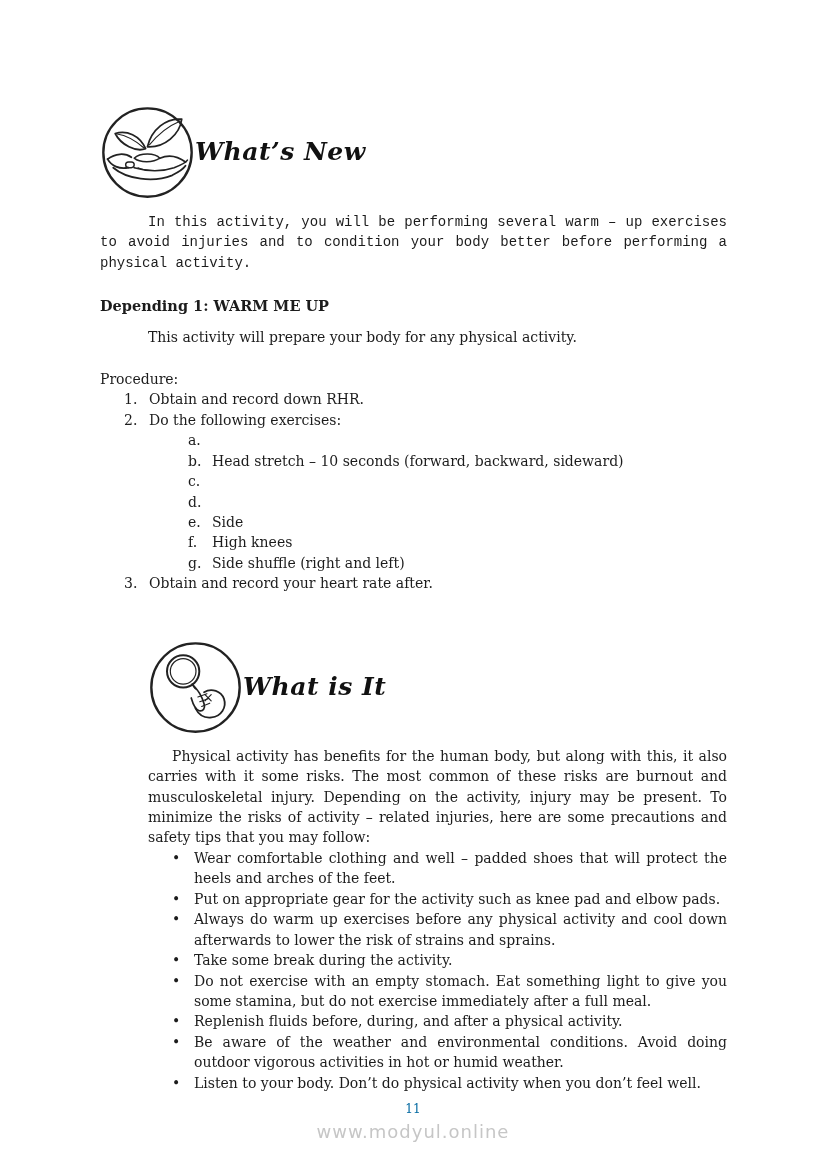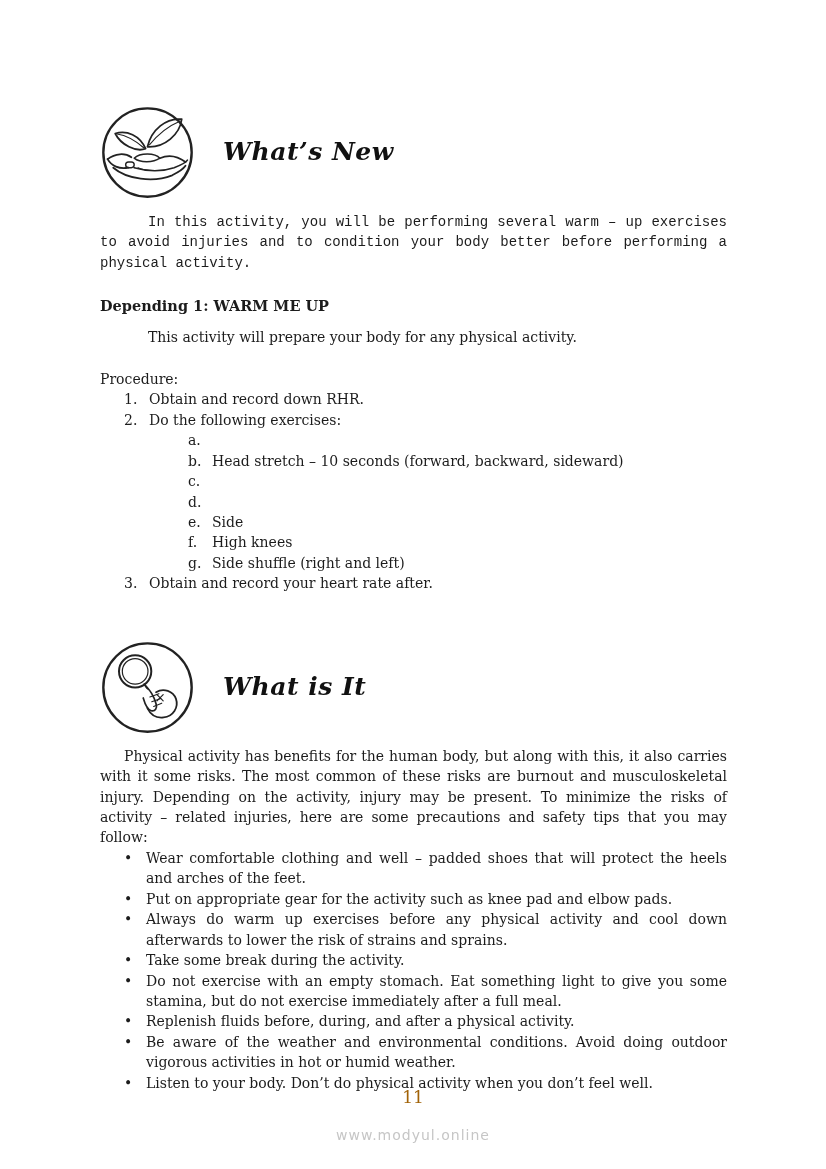--- a/index.html
+++ b/index.html
@@ -8,21 +8,21 @@
     width:826px;height:1169px;
     background:#ffffff;
     overflow:hidden;
     font-family:"DejaVu Serif","Liberation Serif",serif;
     font-size:14px;
     line-height:1.46;
     color:#1c1c1c;
     box-sizing:border-box;
     padding:104px 99px 0 100px;
   }
-  .section-head{display:flex;align-items:center;gap:28px;height:96px;}
+  .section-head{display:flex;align-items:center;height:96px;}
   .badge-icon{width:95px;height:95px;flex:0 0 95px;}
   .section-heading{
     margin:0;
     font-size:25px;
     font-weight:bold;
     font-style:italic;
     letter-spacing:0.5px;
     color:#111;
     font-family:"DejaVu Serif","Liberation Serif",serif;
   }
@@ -31,29 +31,29 @@
   .intro2{margin-top:10px;text-indent:24px;text-align:justify;}
   .activity-title{margin-top:22px;font-weight:bold;font-size:14.5px;}
   .activity-desc{margin-top:11px;text-indent:48px;}
   .procedure-label{margin-top:21px;}
   .step{display:flex;}
   .step .marker{flex:0 0 25px;margin-left:24px;}
   .step .txt{flex:1;}
   .exercise{display:flex;}
   .exercise .marker{flex:0 0 24px;margin-left:88px;}
   .exercise .txt{flex:1;}
-  .section-2{margin-top:46px;}
+  .section-2{margin-top:46px;margin-left:48px;}
   .tip{display:flex;}
   .tip .marker{flex:0 0 22px;margin-left:24px;}
   .tip .txt{flex:1;text-align:justify;}
   .footer{position:absolute;left:0;right:0;bottom:24px;text-align:center;}
-  .page-number{font-size:17px;color:#a16207;margin-bottom:15px;}
+  .page-number{font-size:12px;color:#0369a1;margin-bottom:0;}
   .watermark{
     font-family:"DejaVu Sans","Liberation Sans",sans-serif;
-    font-size:14px;
+    font-size:18px;
     color:#c6c6c6;
     letter-spacing:1px;
   }
   svg path, svg circle, svg rect{vector-effect:non-scaling-stroke;}
 </style>
 </head>
 <body>
 
 <div class="page">
 

